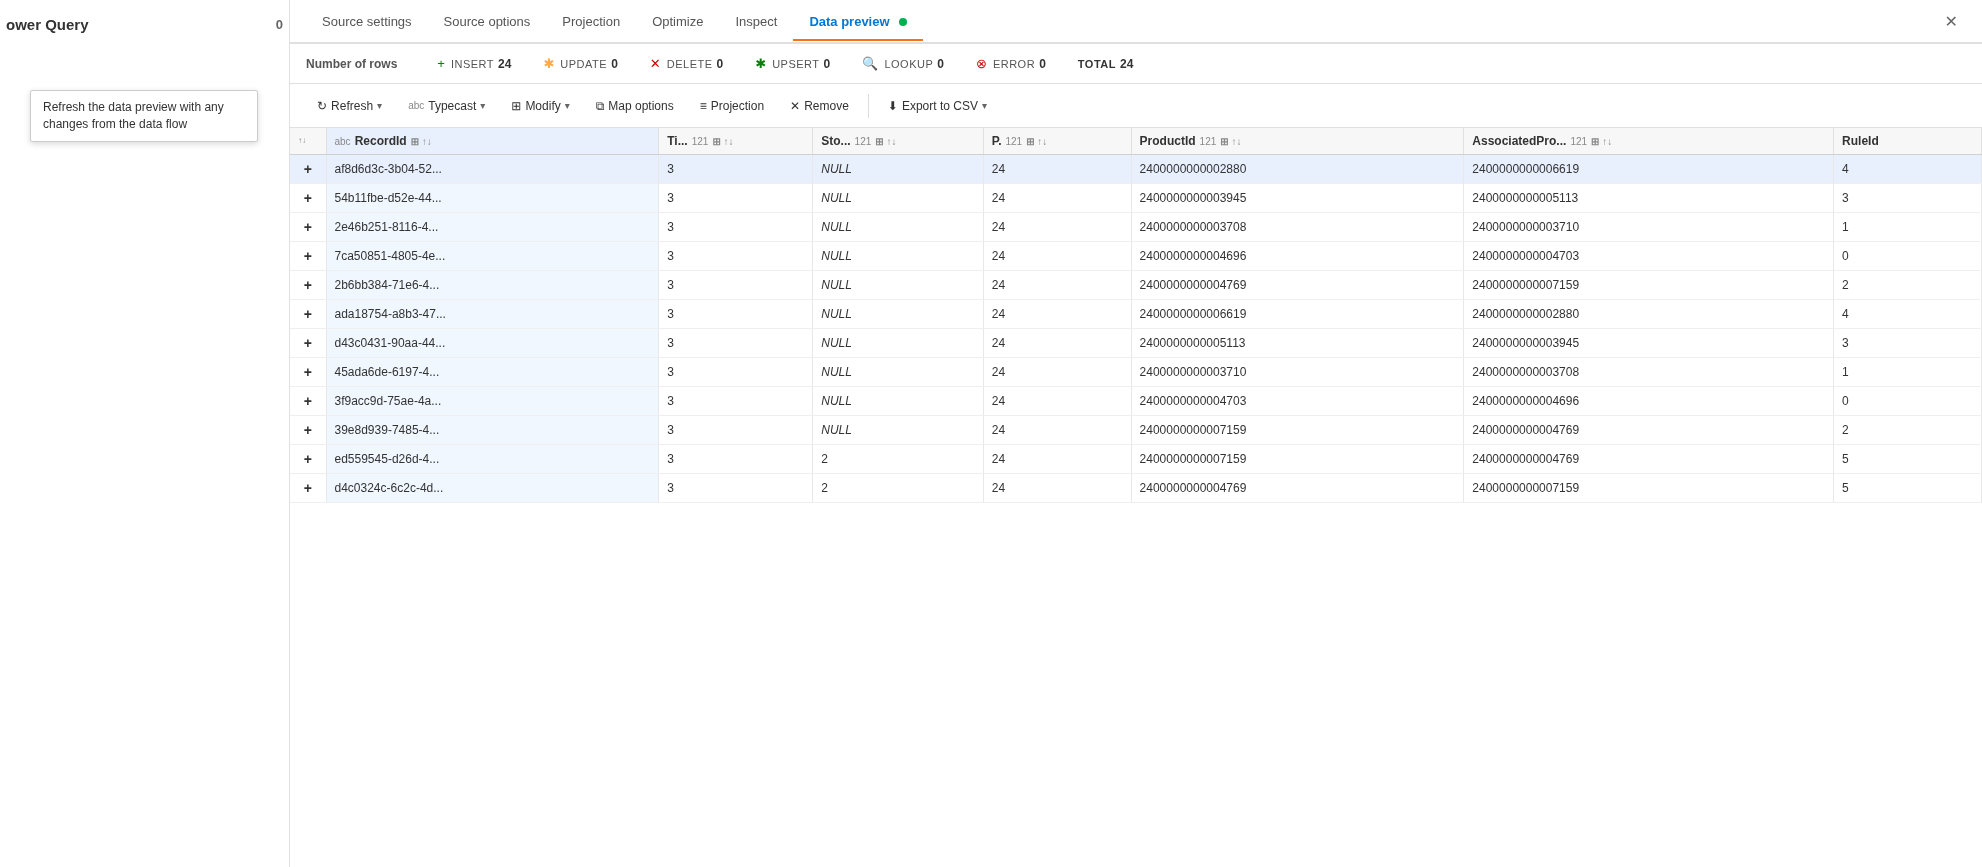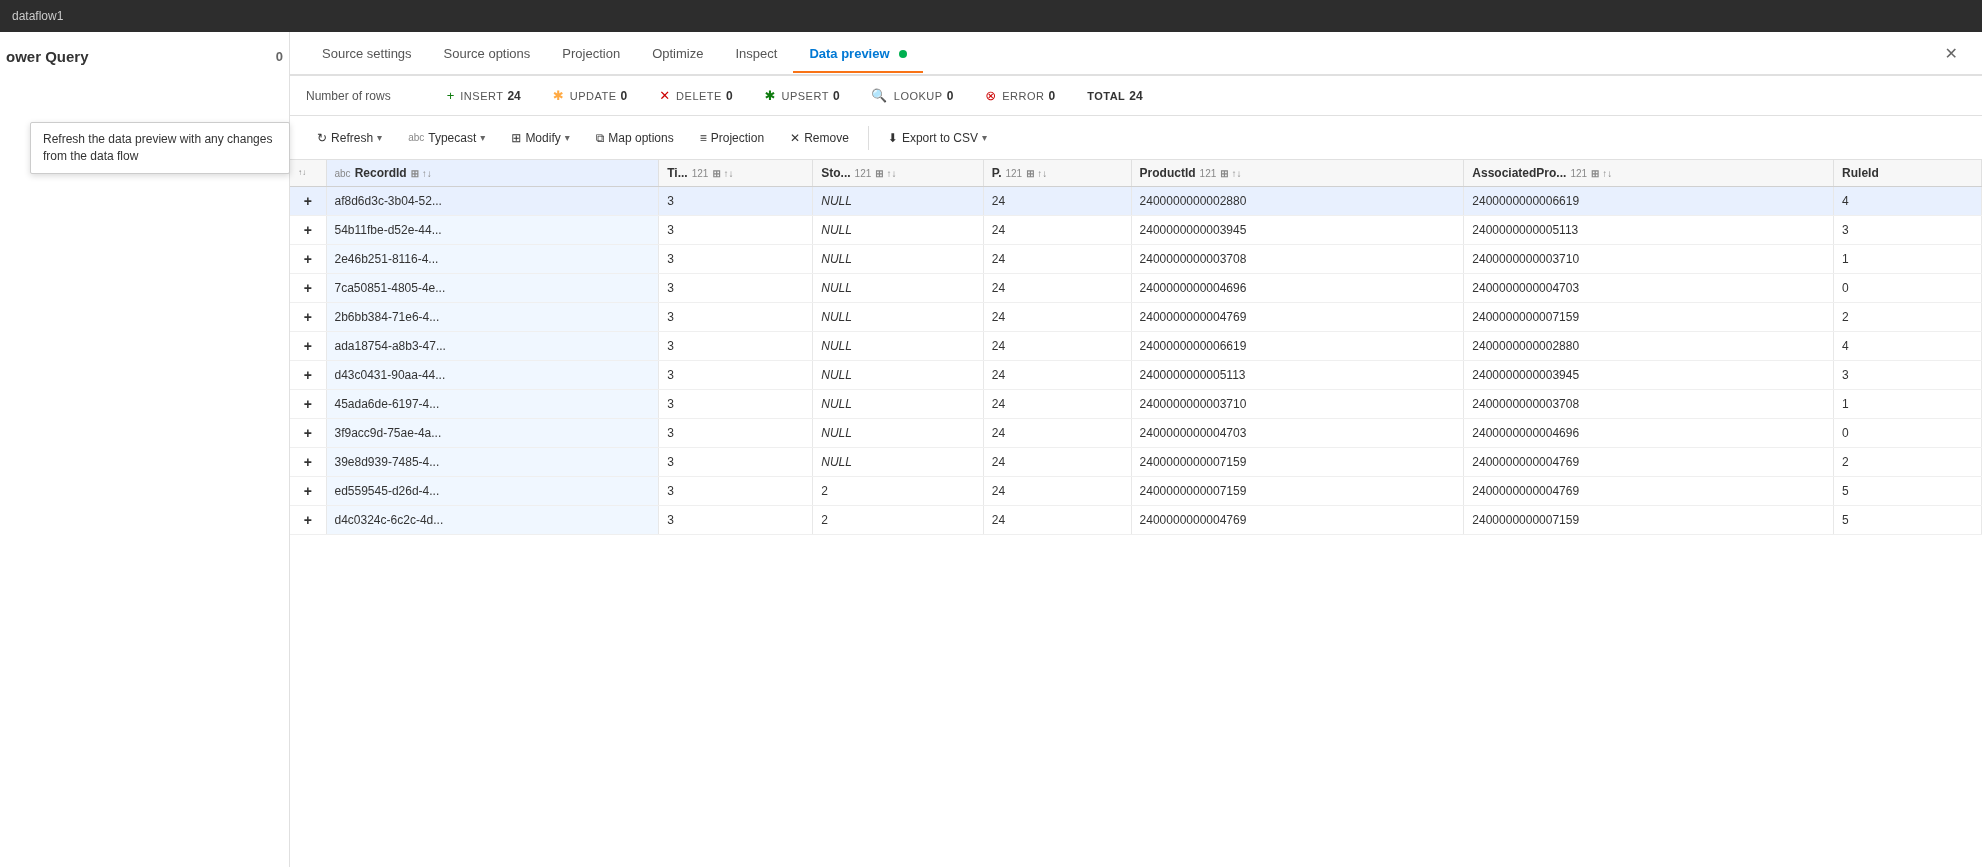--- a/index.html
+++ b/index.html
@@ -56,21 +56,21 @@
     .tooltip-box {
       position: absolute;
       top: 90px;
       left: 30px;
       background: #fff;
       border: 1px solid #ccc;
       border-radius: 2px;
       padding: 8px 12px;
       font-size: 12px;
       color: #333;
-      width: 260px;
+      width: 228px;
       z-index: 100;
       box-shadow: 0 2px 6px rgba(0,0,0,0.15);
       line-height: 1.4;
     }
 
     
     .right-panel {
       flex: 1;
       display: flex;
       flex-direction: column;
@@ -162,22 +162,22 @@
     .stat-insert { color: #107c10; }
     .stat-update { color: #ffaa44; }
     .stat-delete { color: #cc0000; }
     .stat-upsert { color: #107c10; }
     .stat-error { color: #cc0000; }
     .stat-total { color: #333; font-weight: 700; }
 
     .rows-label {
       font-size: 12px;
       color: #555;
-      font-weight: 400;
-      margin-right: 24px;
+      font-weight: 700;
+      margin-right: 8px;
     }
 
     
     .toolbar {
       display: flex;
       align-items: center;
       padding: 6px 16px;
       background: #fff;
       border-bottom: 1px solid #e0e0e0;
       gap: 4px;
@@ -299,23 +299,20 @@
     .record-id-cell {
       color: #0078d4;
       background: #f0f7ff;
     }
   </style>
 </head>
 <body>
 
 <div class="app-container">
 
-  <div class="title-bar">
-    <span>dataflow1</span>
-  </div>
 
   <div class="main-area">
 
     <div class="sidebar">
       <div class="sidebar-title">
         <span>ower Query</span>
         <span class="sidebar-badge">0</span>
       </div>
 
       <div class="tooltip-box">

